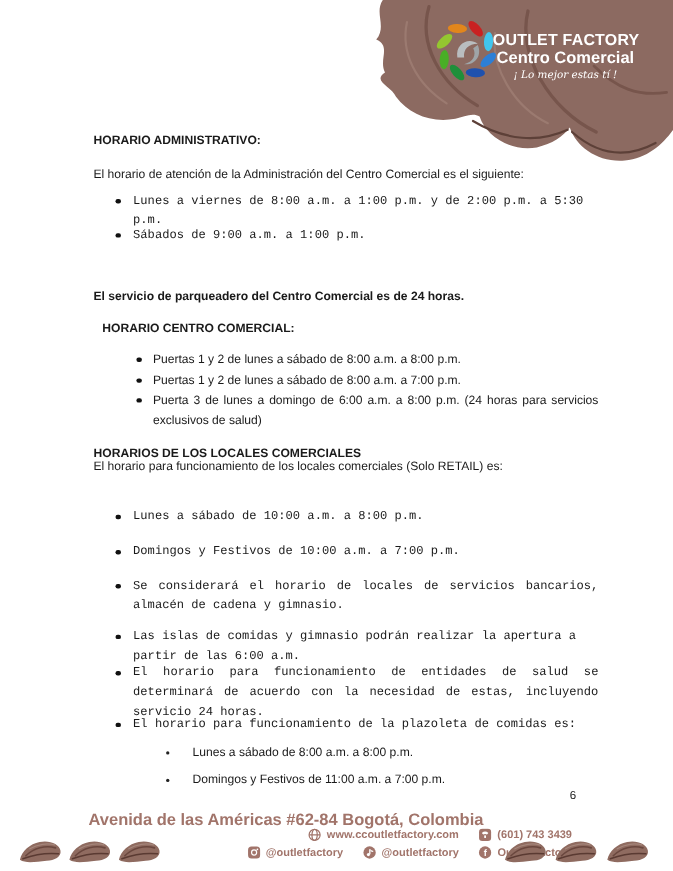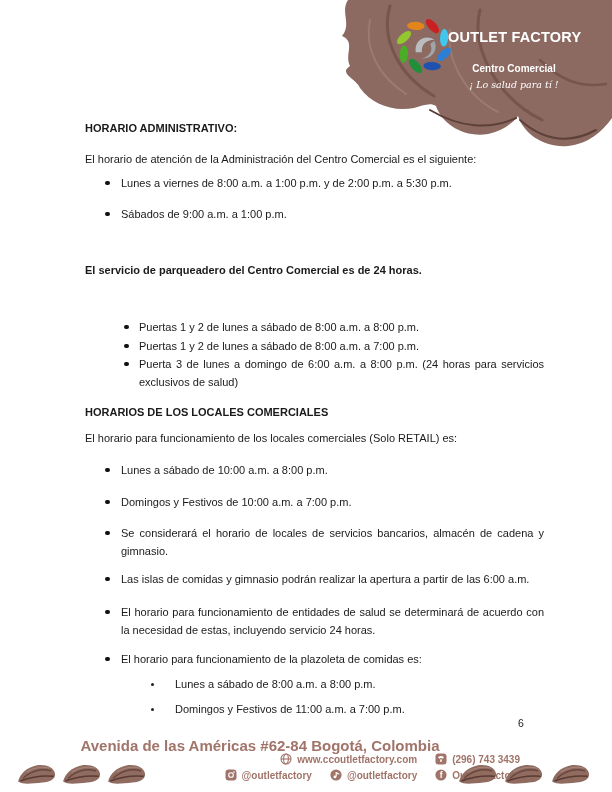--- a/index.html
+++ b/index.html
@@ -8,39 +8,39 @@
     background:#ffffff; overflow:hidden;
     font-family:"Liberation Sans", sans-serif; color:#1a1a1a;
   }
   .abs { position:absolute; }
 
   
   .header-blob { left:330px; top:0; width:282px; height:172px; }
   .logo-ring  { left:391px; top:13px; width:66px; height:66px; }
   .brand-block { left:448px; top:30px; width:132px; text-align:center; color:#ffffff; }
   .brand-name { font-size:14.5px; font-weight:bold; letter-spacing:0.2px; line-height:15px; white-space:nowrap; }
-  .brand-sub  { font-size:10px; font-weight:bold; line-height:13px; margin-top:17px; white-space:nowrap; }
+  .brand-sub  { font-size:15px; font-weight:bold; line-height:13px; margin-top:1px; white-space:nowrap; }
   .brand-tag  { font-family:"DejaVu Serif", serif; font-style:italic; font-size:9.5px; line-height:11px; margin-top:4px; white-space:nowrap; }
 
   
   .h1 { left:85px; font-size:11px; font-weight:bold; line-height:18px; white-space:nowrap; }
   .p  { left:85px; width:459px; font-size:11px; line-height:18px; }
   .bold { font-weight:bold; }
   .li { font-size:11px; line-height:18px; }
   .li .dot {
     position:absolute; left:0; top:6.5px; width:4.5px; height:4.5px;
     border-radius:50%; background:#111;
   }
   .li .sq {
     position:absolute; left:0; top:7.5px; width:3px; height:3px;
     border-radius:50%; background:#222;
   }
   .li .txt { display:block; }
   .li.main { left:105px; width:439px; }
-  .li.main .txt { margin-left:16px; }
+  .li.main .txt { margin-left:16px;font-family:Liberation Mono, monospace; }
   .li.mall { left:124px; width:420px; }
   .li.mall .txt { margin-left:15px; }
   .li.sub  { left:151px; width:380px; }
   .li.sub .txt { margin-left:24px; }
   .just .txt { text-align:justify; }
   .pagenum { left:518px; top:717px; font-size:10.5px; }
 
   
   .footer-text { color:#a1746a; font-weight:bold; }
   .f-address { left:0; top:737px; width:520px; text-align:center; font-size:15px; }
@@ -81,53 +81,54 @@
       <ellipse cx="12.5" cy="39.9" rx="8.5" ry="4" fill="#49ae26" transform="rotate(273 12.5 39.9)"></ellipse>
       <ellipse cx="12.7" cy="23.8" rx="8.5" ry="4" fill="#94c630" transform="rotate(318 12.7 23.8)"></ellipse>
       <path d="M24 38 C22 26 34 20 42 26 C34 26 29 31 30 38 Z" fill="#b9bdbf"></path>
       <path d="M42 27 C46 36 40 45 30 44 C38 42 41 36 38 30 Z" fill="#9fa5a8"></path>
     </g>
   </svg>
 
   <div class="abs brand-block">
     <div class="brand-name">OUTLET FACTORY</div>
     <div class="brand-sub">Centro Comercial</div>
-    <div class="brand-tag">¡ Lo salud para tí !</div>
+    <div class="brand-tag">¡ Lo mejor estas tí !</div>
   </div>
 
   <div class="abs h1" style="top:119px">HORARIO ADMINISTRATIVO:</div>
   <div class="abs p" style="top:150px">El horario de atención de la Administración del Centro Comercial es el siguiente:</div>
 
   <div class="abs li main" style="top:174px">
     <span class="dot"></span>
     <span class="txt">Lunes a viernes de 8:00 a.m. a 1:00 p.m. y de 2:00 p.m. a 5:30 p.m.</span>
   </div>
   <div class="abs li main" style="top:205px">
     <span class="dot"></span>
     <span class="txt">Sábados de 9:00 a.m. a 1:00 p.m.</span>
   </div>
 
   <div class="abs p bold" style="top:261px">El servicio de parqueadero del Centro Comercial es de 24 horas.</div>
 
+  <div class="abs h1" style="left:93px; top:290px">HORARIO CENTRO COMERCIAL:</div>
 
   <div class="abs li mall" style="top:318px">
     <span class="dot"></span>
     <span class="txt">Puertas 1 y 2 de lunes a sábado de 8:00 a.m. a 8:00 p.m.</span>
   </div>
   <div class="abs li mall" style="top:337px">
     <span class="dot"></span>
     <span class="txt">Puertas 1 y 2 de lunes a sábado de 8:00 a.m. a 7:00 p.m.</span>
   </div>
   <div class="abs li mall just" style="top:355px">
     <span class="dot"></span>
     <span class="txt">Puerta 3 de lunes a domingo de 6:00 a.m. a 8:00 p.m. (24 horas para servicios exclusivos de salud)</span>
   </div>
 
   <div class="abs h1" style="top:403px">HORARIOS DE LOS LOCALES COMERCIALES</div>
-  <div class="abs p" style="top:429px">El horario para funcionamiento de los locales comerciales (Solo RETAIL) es:</div>
+  <div class="abs p" style="top:415px">El horario para funcionamiento de los locales comerciales (Solo RETAIL) es:</div>
 
   <div class="abs li main" style="top:461px">
     <span class="dot"></span>
     <span class="txt">Lunes a sábado de 10:00 a.m. a 8:00 p.m.</span>
   </div>
   <div class="abs li main" style="top:493px">
     <span class="dot"></span>
     <span class="txt">Domingos y Festivos de 10:00 a.m. a 7:00 p.m.</span>
   </div>
   <div class="abs li main just" style="top:524px">
@@ -166,21 +167,21 @@
       <line x1="1" y1="6" x2="11" y2="6" stroke="#a1746a" stroke-width="1.1"></line>
       <ellipse cx="6" cy="6" rx="2.4" ry="5" fill="none" stroke="#a1746a" stroke-width="1.1"></ellipse>
     </svg>
     <span>www.ccoutletfactory.com</span>
     <span class="f-gap"></span>
     <svg class="f-icon" width="12" height="12" viewBox="0 0 12 12">
       <rect x="0.5" y="0.5" width="11" height="11" rx="3" fill="#a1746a"></rect>
       <path d="M3 4.2 Q6 1.8 9 4.2 L7.7 5.7 Q6 4.5 4.3 5.7 Z" fill="#ffffff"></path>
       <rect x="5.2" y="6.3" width="1.6" height="2.6" rx="0.6" fill="#ffffff"></rect>
     </svg>
-    <span>(296) 743 3439</span>
+    <span>(601) 743 3439</span>
   </div>
 
   <div class="abs f-row f-social footer-text">
     <svg class="f-icon" width="12" height="12" viewBox="0 0 12 12">
       <rect x="0.5" y="0.5" width="11" height="11" rx="3.2" fill="#a1746a"></rect>
       <circle cx="6" cy="6" r="2.3" fill="none" stroke="#ffffff" stroke-width="1.1"></circle>
       <circle cx="9" cy="3.1" r="0.8" fill="#ffffff"></circle>
     </svg>
     <span>@outletfactory</span>
     <span class="f-gap"></span>

